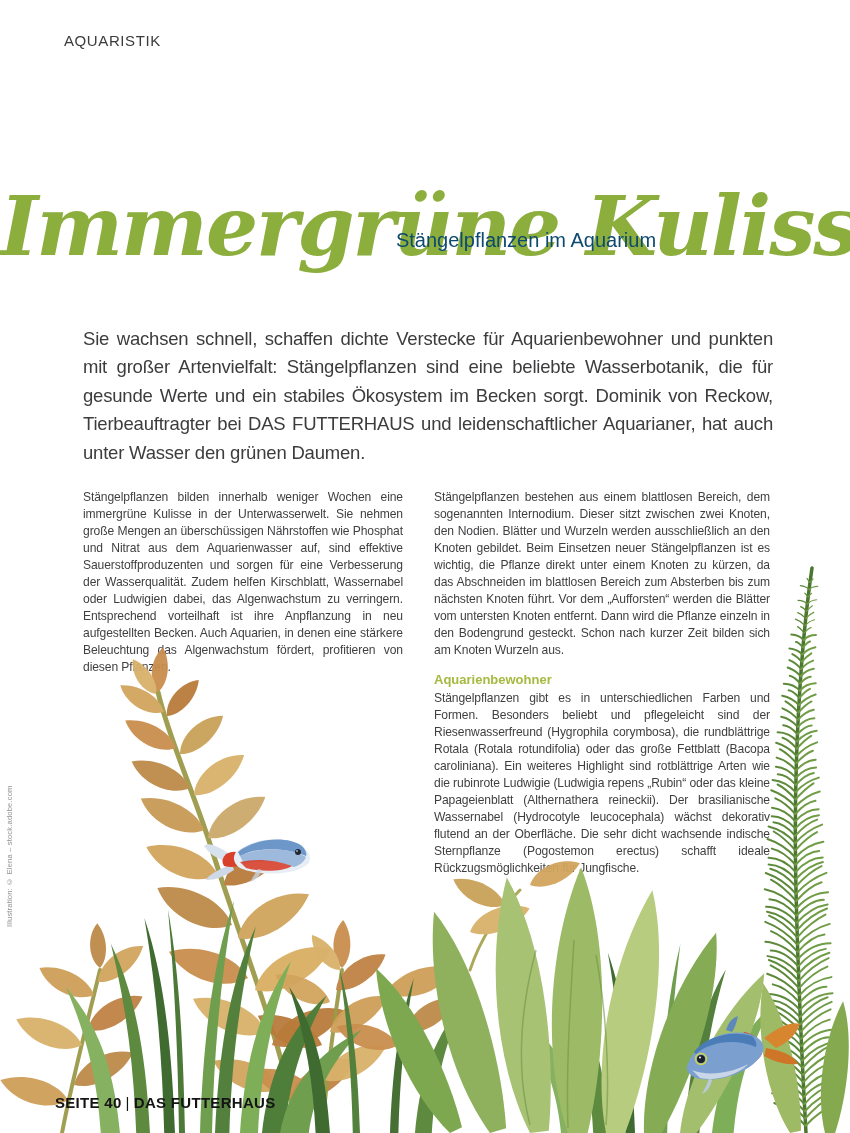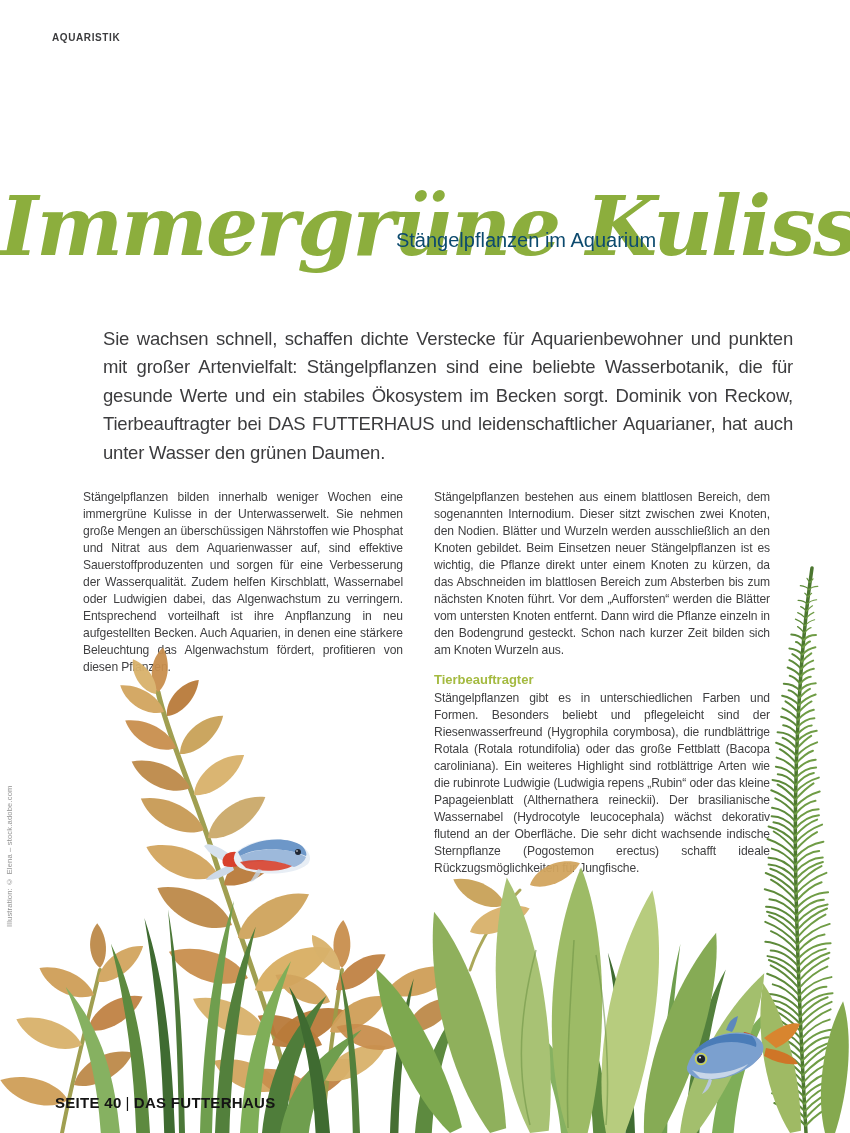--- a/index.html
+++ b/index.html
@@ -3,38 +3,38 @@
 <meta charset="utf-8">
 <style>
   html,body{margin:0;padding:0;}
   body{
     width:850px;height:1133px;position:relative;overflow:hidden;
     background:#ffffff;
     font-family:"Liberation Sans",sans-serif;
     color:#3e3e40;
   }
   .kicker{
-    position:absolute;left:52px;top:32px;
-    font-size:10px;letter-spacing:.6px;color:#3b3b3d;font-weight:700;
+    position:absolute;left:64px;top:32px;
+    font-size:15px;letter-spacing:.6px;color:#3b3b3d;font-weight:400;
   }
   .title{
     position:absolute;left:0;right:0;top:116px;
     text-align:center;
     font-family:"DejaVu Serif",serif;font-style:italic;font-weight:700;
     font-size:82px;line-height:110px;letter-spacing:-2px;
     color:#8cae3d;white-space:nowrap;
   }
   .subtitle{
     position:absolute;left:14px;right:0;top:229px;padding-left:188px;
     text-align:center;font-size:20px;color:#0c4a6e;
   }
   .intro{
     position:absolute;left:83px;top:306px;width:690px;
     font-size:18.5px;line-height:28.5px;text-align:justify;
-    letter-spacing:-.2px;color:#3c3c3e;margin-left:20px;
+    letter-spacing:-.2px;color:#3c3c3e;
   }
   .columns{
     position:absolute;left:83px;top:489px;width:687px;
     display:flex;gap:31px;
   }
   .col-left{width:320px;}
   .col-right{width:336px;}
   .coltext{
     font-size:12.1px;line-height:17px;text-align:justify;margin:0;
     letter-spacing:-.1px;hyphens:auto;-webkit-hyphens:auto;color:#3f3f41;
@@ -72,21 +72,21 @@
 
 <div class="columns">
   <div class="col-left">
     <p class="coltext">Stängelpflanzen bilden innerhalb weniger Wochen eine immergrüne Kulisse in der Unterwasserwelt. Sie nehmen große Mengen an überschüssigen Nährstoffen wie Phosphat und Nitrat aus dem Aquarienwasser auf, sind effektive Sauerstoffproduzenten und sorgen für eine Verbesserung der Wasserqualität. Zudem helfen Kirschblatt, Wassernabel oder Ludwigien dabei, das Algenwachstum zu verringern. Entsprechend vorteilhaft ist ihre Anpflanzung in neu aufgestellten Becken. Auch Aquarien, in denen eine stärkere Beleuchtung das Algenwachstum fördert, profitieren von diesen Pflanzen.</p>
   </div>
   <div class="col-right">
     <div class="section">
       <p class="coltext">Stängelpflanzen bestehen aus einem blattlosen Bereich, dem sogenannten Internodium. Dieser sitzt zwischen zwei Knoten, den Nodien. Blätter und Wurzeln werden ausschließlich an den Knoten gebildet. Beim Einsetzen neuer Stängelpflanzen ist es wichtig, die Pflanze direkt unter einem Knoten zu kürzen, da das Abschneiden im blattlosen Bereich zum Absterben bis zum nächsten Knoten führt. Vor dem „Aufforsten“ werden die Blätter vom untersten Knoten entfernt. Dann wird die Pflanze einzeln in den Bodengrund gesteckt. Schon nach kurzer Zeit bilden sich am Knoten Wurzeln aus.</p>
     </div>
     <div class="section">
-      <h3 class="sec-heading">Tierbeauftragter</h3>
+      <h3 class="sec-heading">Aquarienbewohner</h3>
       <p class="coltext">Stängelpflanzen gibt es in unterschiedlichen Farben und Formen. Besonders beliebt und pflegeleicht sind der Riesenwasserfreund (Hygrophila corymbosa), die rundblättrige Rotala (Rotala rotundifolia) oder das große Fettblatt (Bacopa caroliniana). Ein weiteres Highlight sind rotblättrige Arten wie die rubinrote Ludwigie (Ludwigia repens „Rubin“ oder das kleine Papageienblatt (Althernathera reineckii). Der brasilianische Wassernabel (Hydrocotyle leucocephala) wächst dekorativ flutend an der Oberfläche. Die sehr dicht wachsende indische Sternpflanze (Pogostemon erectus) schafft ideale Rückzugsmöglichkeiten für Jungfische.</p>
     </div>
   </div>
 </div>
 
 <svg class="illustration" viewBox="0 0 850 593" xmlns="http://www.w3.org/2000/svg">
   <defs>
     <path id="leaf" d="M0,0 C12,-16 44,-20 64,-4 C44,12 14,12 0,0 Z"></path>
     <path id="blade" d="M0,0 C3,-60 10,-120 34,-172 C20,-112 14,-58 12,0 Z"></path>
     <path id="bleaf" d="M0,0 C-20,-55 -16,-135 6,-190 C28,-137 26,-55 14,0 Z"></path>

